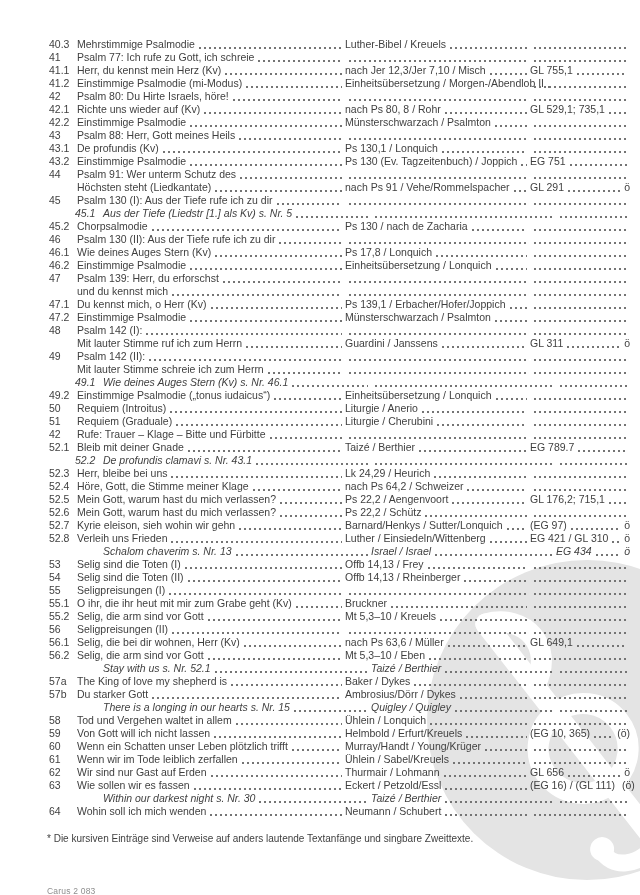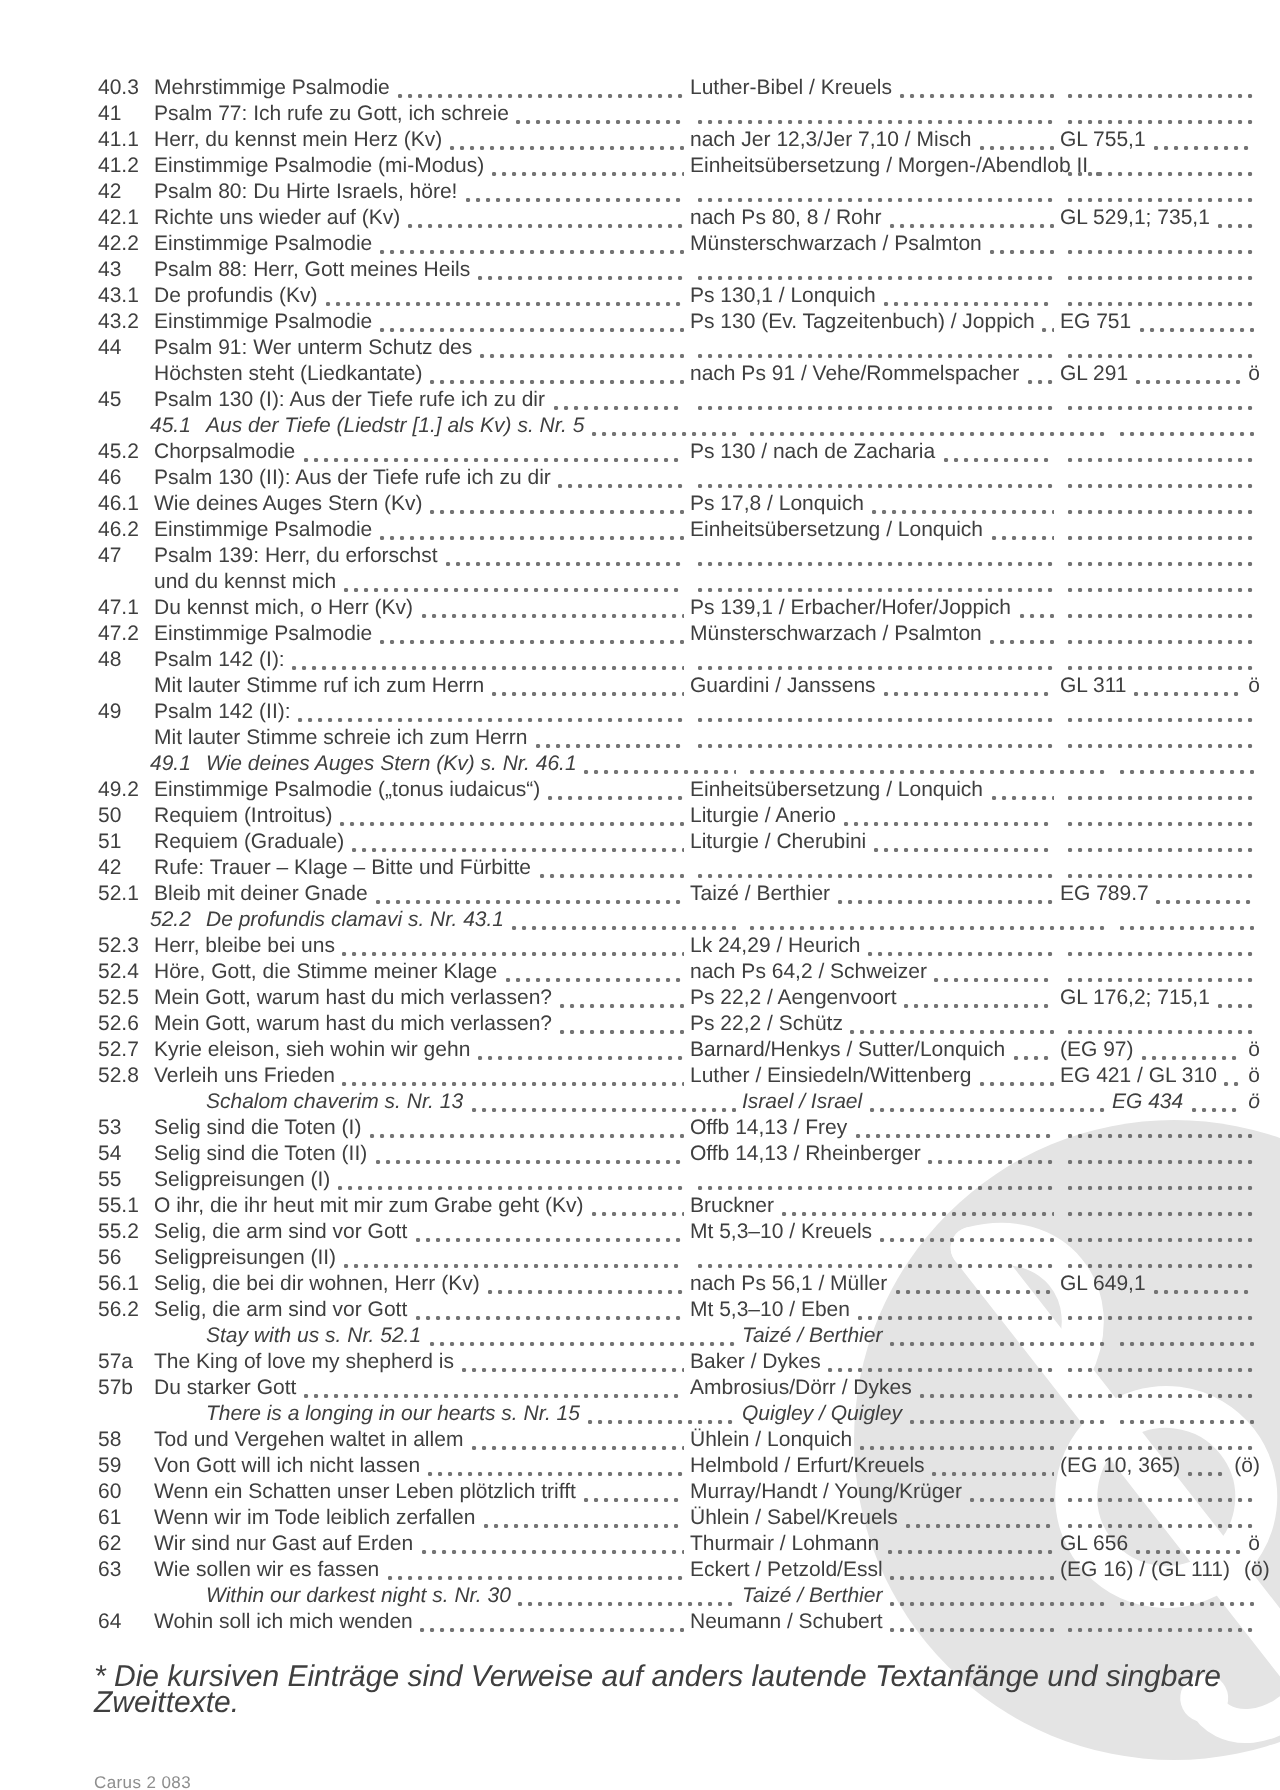--- a/index.html
+++ b/index.html
@@ -38,21 +38,21 @@
     background-image:radial-gradient(circle at 1px 1px, #747474 0.9px, rgba(0,0,0,0) 1.3px);
     background-size:5px 2px;
     background-repeat:repeat-x;
     background-position:left bottom;
   }
   .c-ref .fill{min-width:0;}
   .oe{flex:none;}
   
   .footnote{
     position:absolute;left:47px;top:832px;z-index:1;
-    font-size:15px;line-height:13px;font-style:italic;color:#3f3f3f;
+    font-size:10px;line-height:13px;color:#3f3f3f;
   }
   .pagefooter{
     position:absolute;left:47px;top:863px;z-index:1;
     font-size:8.5px;color:#8e8e8e;letter-spacing:0.2px;margin-top:23px;
   }
 </style>
 </head>
 <body>
 
 <div class="page">
@@ -851,21 +851,21 @@
       </span>
     </div>
 
     <div class="row">
       <span class="num">56.1</span>
       <span class="cell c-title">
         <span class="txt t-title">Selig, die bei dir wohnen, Herr (Kv)</span>
         <span class="fill"></span>
       </span>
       <span class="cell c-source">
-        <span class="txt t-source">nach Ps 56,1 / Müller</span>
+        <span class="txt t-source">nach Ps 63,6 / Müller</span>
         <span class="fill"></span>
       </span>
       <span class="cell c-ref">
         <span class="txt t-ref">GL 649,1</span>
         <span class="fill"></span>
         <span class="oe"></span>
       </span>
     </div>
 
     <div class="row">

